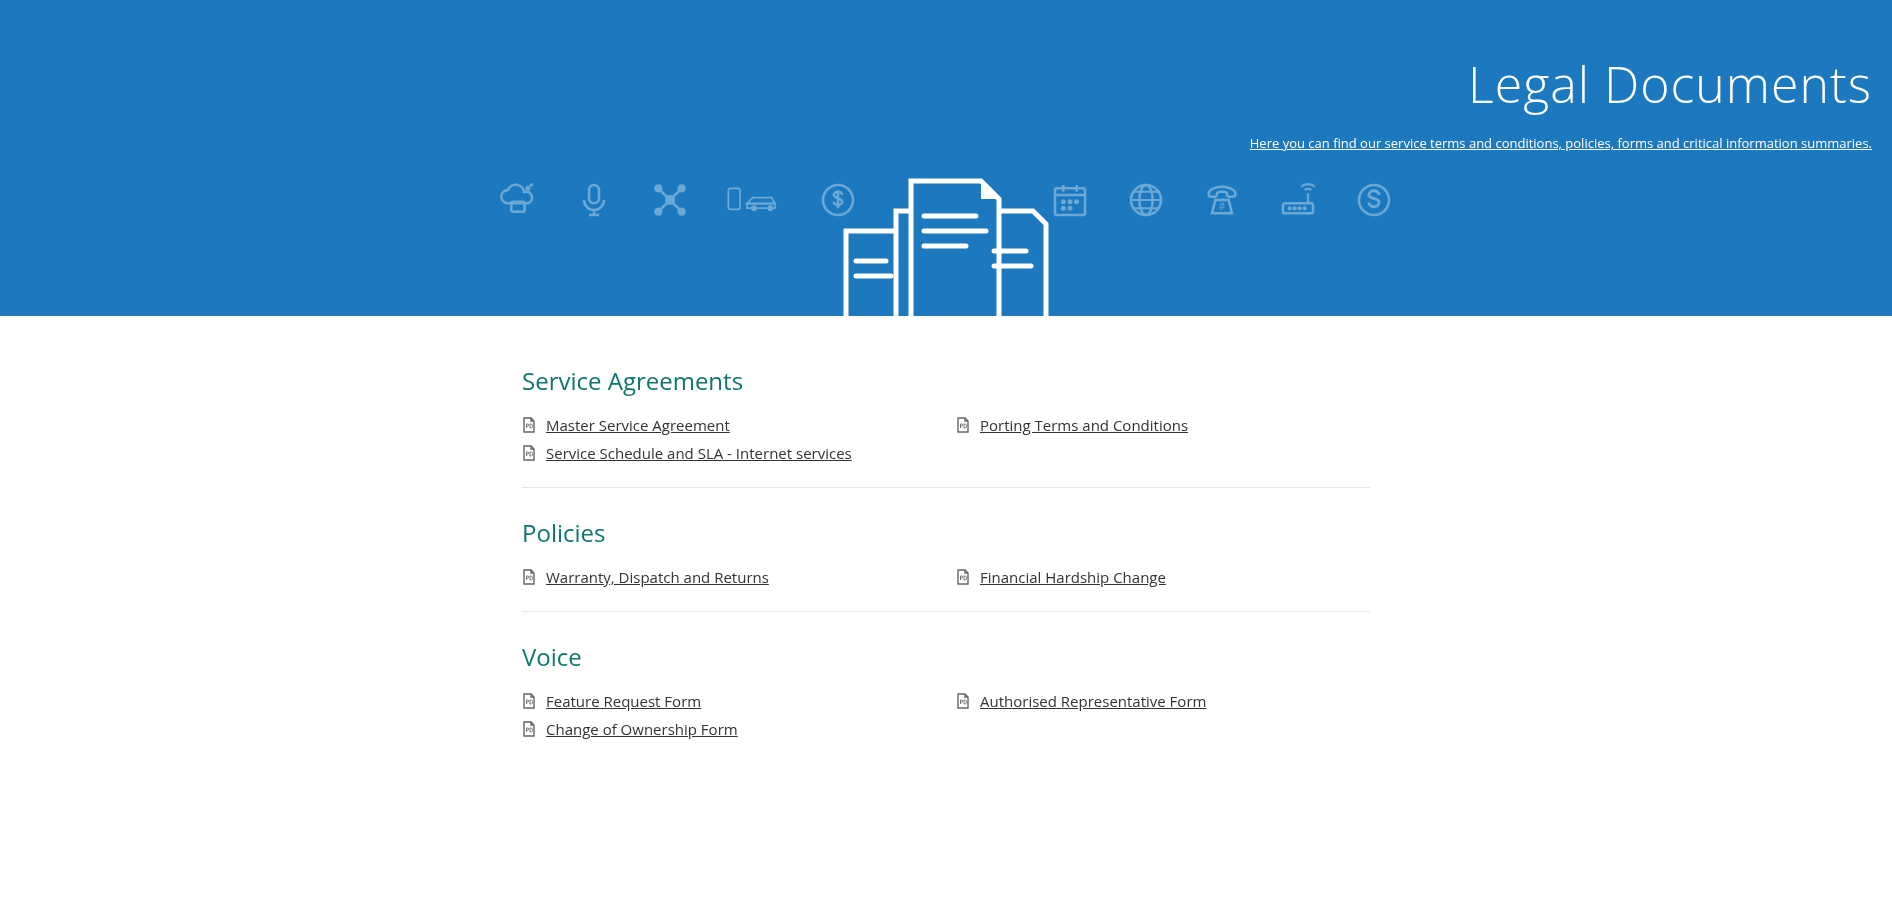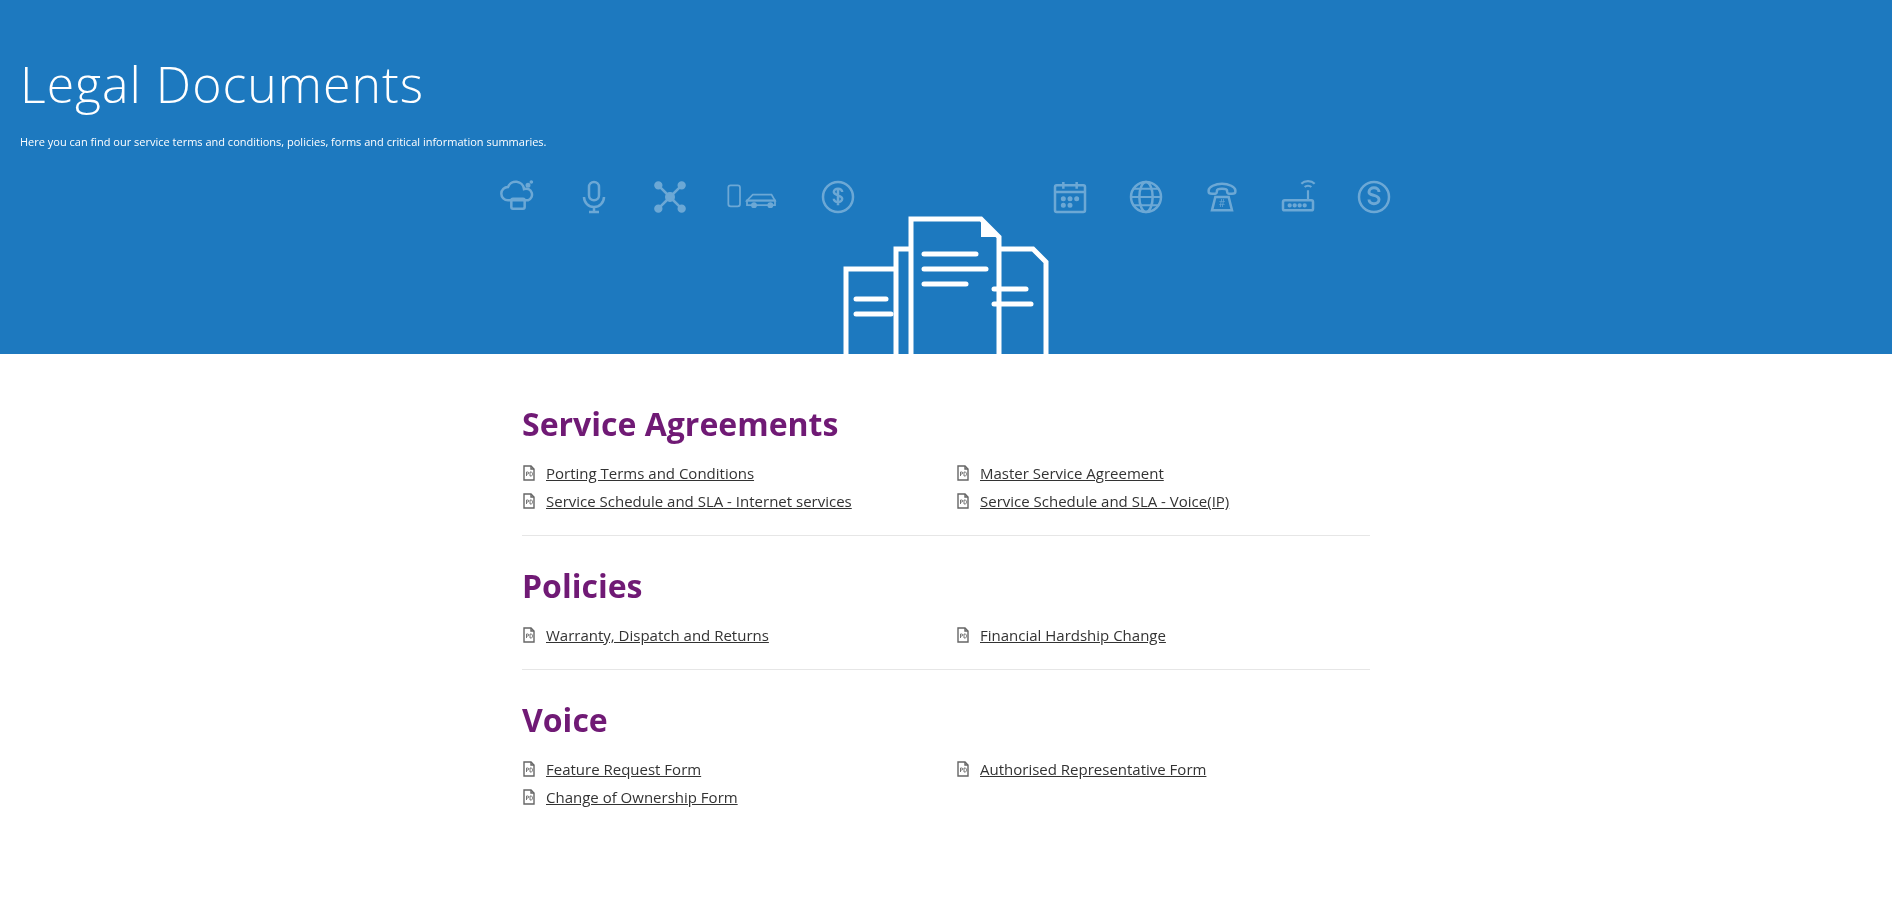--- a/index.html
+++ b/index.html
@@ -4,36 +4,37 @@
 <style>
   * { box-sizing: border-box; margin: 0; padding: 0; }
   body {
     font-family: "Open Sans", "Segoe UI", Tahoma, sans-serif;
     color: #333;
     background: #fff;
   }
   .hero {
     background: #1d79bf;
     color: #fff;
-    text-align: left;
+    text-align: right;
     padding: 50px 20px 0 20px;
-    height: 354px;
+    height: 316px;
     position: relative;
     overflow: hidden;
   }
   .hero h1 {
     font-weight: 300;
     font-size: 50px;
     letter-spacing: 1px;
     margin-bottom: 16px;
   }
   .hero p {
-    font-size: 11px;
+    font-size: 13px;
     font-weight: 400;
     margin-bottom: 28px;
+    text-decoration: underline;
   }
   .icon-row {
     display: flex;
     justify-content: center;
     align-items: center;
     gap: 36px;
     opacity: 0.35;
     position: relative;
     z-index: 1;
   }
@@ -51,23 +52,23 @@
     margin: 0 auto;
     padding: 48px 0 40px 0;
   }
   .section {
     padding-bottom: 24px;
     margin-bottom: 28px;
     border-bottom: 1px solid #e6e6e6;
   }
   .section:last-child { border-bottom: none; }
   .section h2 {
-    color: #701a75;
-    font-size: 32px;
-    font-weight: 700;
+    color: #0f766e;
+    font-size: 24px;
+    font-weight: 400;
     margin-bottom: 18px;
   }
   .links {
     display: grid;
     grid-template-columns: 1fr 1fr;
     column-gap: 20px;
     row-gap: 8px;
   }
   .link-item {
     display: flex;
@@ -186,45 +187,37 @@
 
 <section class="section">
       <h2>Service Agreements</h2>
       <div class="links">
         <div class="link-item">
           <span class="pdf-icon"><svg viewBox="0 0 14 16">
               <path d="M2 1h7l3 3v11H2z"></path>
               <path d="M9 1v3h3"></path>
               <path d="M4.5 9h1.2c.6 0 1-.4 1-1s-.4-1-1-1H4.5v4M8 7h1.2c.7 0 1.3.9 1.3 2s-.6 2-1.3 2H8z" stroke-width="0.9"></path>
             </svg></span>
+          <a>Master Service Agreement</a>
+        </div>
+        <div class="link-item">
+          <span class="pdf-icon"><svg viewBox="0 0 14 16">
+              <path d="M2 1h7l3 3v11H2z"></path>
+              <path d="M9 1v3h3"></path>
+              <path d="M4.5 9h1.2c.6 0 1-.4 1-1s-.4-1-1-1H4.5v4M8 7h1.2c.7 0 1.3.9 1.3 2s-.6 2-1.3 2H8z" stroke-width="0.9"></path>
+            </svg></span>
           <a>Porting Terms and Conditions</a>
         </div>
         <div class="link-item">
           <span class="pdf-icon"><svg viewBox="0 0 14 16">
               <path d="M2 1h7l3 3v11H2z"></path>
               <path d="M9 1v3h3"></path>
               <path d="M4.5 9h1.2c.6 0 1-.4 1-1s-.4-1-1-1H4.5v4M8 7h1.2c.7 0 1.3.9 1.3 2s-.6 2-1.3 2H8z" stroke-width="0.9"></path>
             </svg></span>
-          <a>Master Service Agreement</a>
-        </div>
-        <div class="link-item">
-          <span class="pdf-icon"><svg viewBox="0 0 14 16">
-              <path d="M2 1h7l3 3v11H2z"></path>
-              <path d="M9 1v3h3"></path>
-              <path d="M4.5 9h1.2c.6 0 1-.4 1-1s-.4-1-1-1H4.5v4M8 7h1.2c.7 0 1.3.9 1.3 2s-.6 2-1.3 2H8z" stroke-width="0.9"></path>
-            </svg></span>
           <a>Service Schedule and SLA - Internet services</a>
-        </div>
-        <div class="link-item">
-          <span class="pdf-icon"><svg viewBox="0 0 14 16">
-              <path d="M2 1h7l3 3v11H2z"></path>
-              <path d="M9 1v3h3"></path>
-              <path d="M4.5 9h1.2c.6 0 1-.4 1-1s-.4-1-1-1H4.5v4M8 7h1.2c.7 0 1.3.9 1.3 2s-.6 2-1.3 2H8z" stroke-width="0.9"></path>
-            </svg></span>
-          <a>Service Schedule and SLA - Voice(IP)</a>
         </div>
       </div>
     </section>
     <section class="section">
       <h2>Policies</h2>
       <div class="links">
         <div class="link-item">
           <span class="pdf-icon"><svg viewBox="0 0 14 16">
               <path d="M2 1h7l3 3v11H2z"></path>
               <path d="M9 1v3h3"></path>

